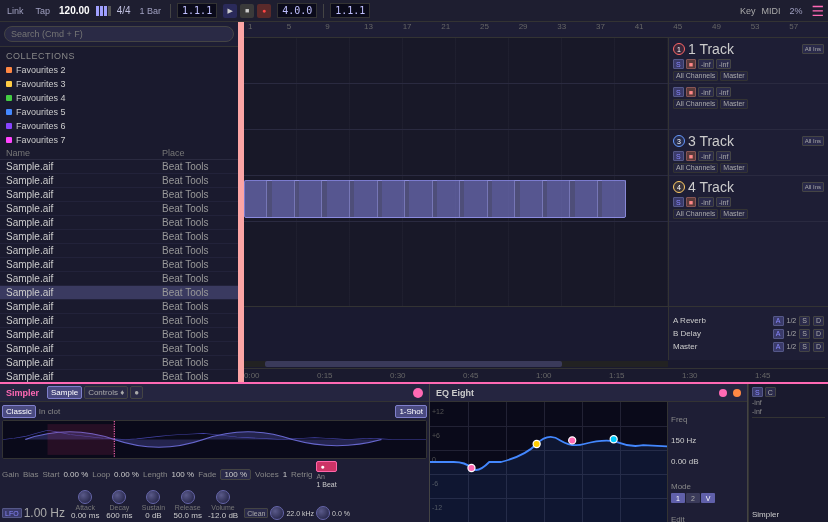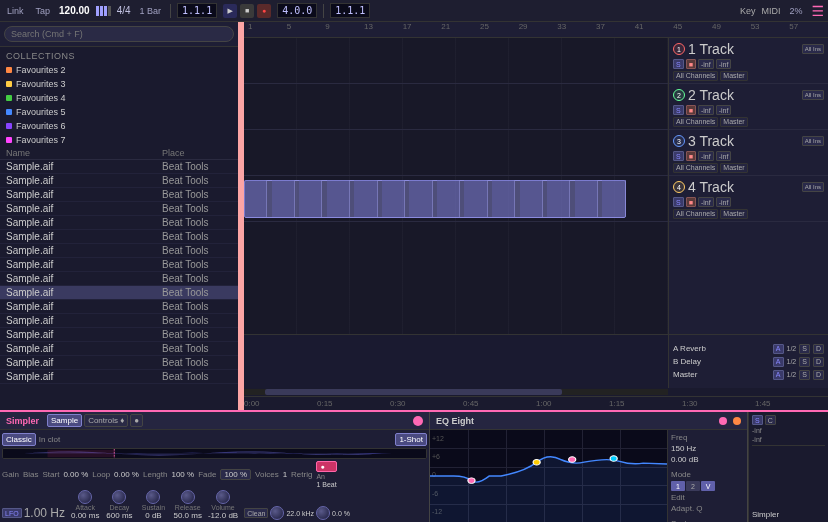--- a/index.html
+++ b/index.html
@@ -291,21 +291,21 @@
     
     .timeline-numbers {
       position: relative;
       flex: 1;
       height: 16px;
       overflow: hidden;
     }
 
     
     .bottom-panels {
-      height: 112px;
+      height: 140px;
       display: flex;
       border-top: 2px solid #ff69b4;
       flex-shrink: 0;
       background: #1a1a2e;
     }
 
     
     .simpler-panel {
       width: 430px;
       background: #1e1e35;
@@ -416,20 +416,21 @@
       display: flex;
       flex-direction: column;
       gap: 2px;
       font-size: 8px;
       overflow: hidden;
     }
     .eq-ctrl-row {
       display: flex;
       justify-content: space-between;
       align-items: center;
+      margin-top: 10px;
     }
     .eq-ctrl-label { color: #888; font-size: 8px; }
     .eq-ctrl-val { color: #ccc; font-size: 8px; }
     .eq-band-btn {
       width: 14px; height: 10px;
       background: #3a3a5a;
       border-radius: 1px;
       font-size: 7px;
       display: flex; align-items: center; justify-content: center;
       cursor: pointer;
@@ -796,27 +797,20 @@
       <div class="sm-btn on">■</div>
       <span class="sm-btn">-inf</span>
       <span class="sm-btn">-inf</span>
     </div>
     <div class="track-input-row">
       <div class="input-select">All Channels</div>
       <div class="input-select">Master</div>
     </div>
   </div>
           <div class="track-control-row">
-    <div class="track-ctrl-top">
-      <div class="track-num-circle" style="background:#66ff9920; border:1px solid #66ff99;">
-        <span>2</span>
-      </div>
-      <span class="track-name">2 Track</span>
-      <div class="sm-btn" style="font-size:6px;">All Ins</div>
-    </div>
     <div class="track-input-row">
       <div class="sm-btn blue">S</div>
       <div class="sm-btn on">■</div>
       <span class="sm-btn">-inf</span>
       <span class="sm-btn">-inf</span>
     </div>
     <div class="track-input-row">
       <div class="input-select">All Channels</div>
       <div class="input-select">Master</div>
     </div>

